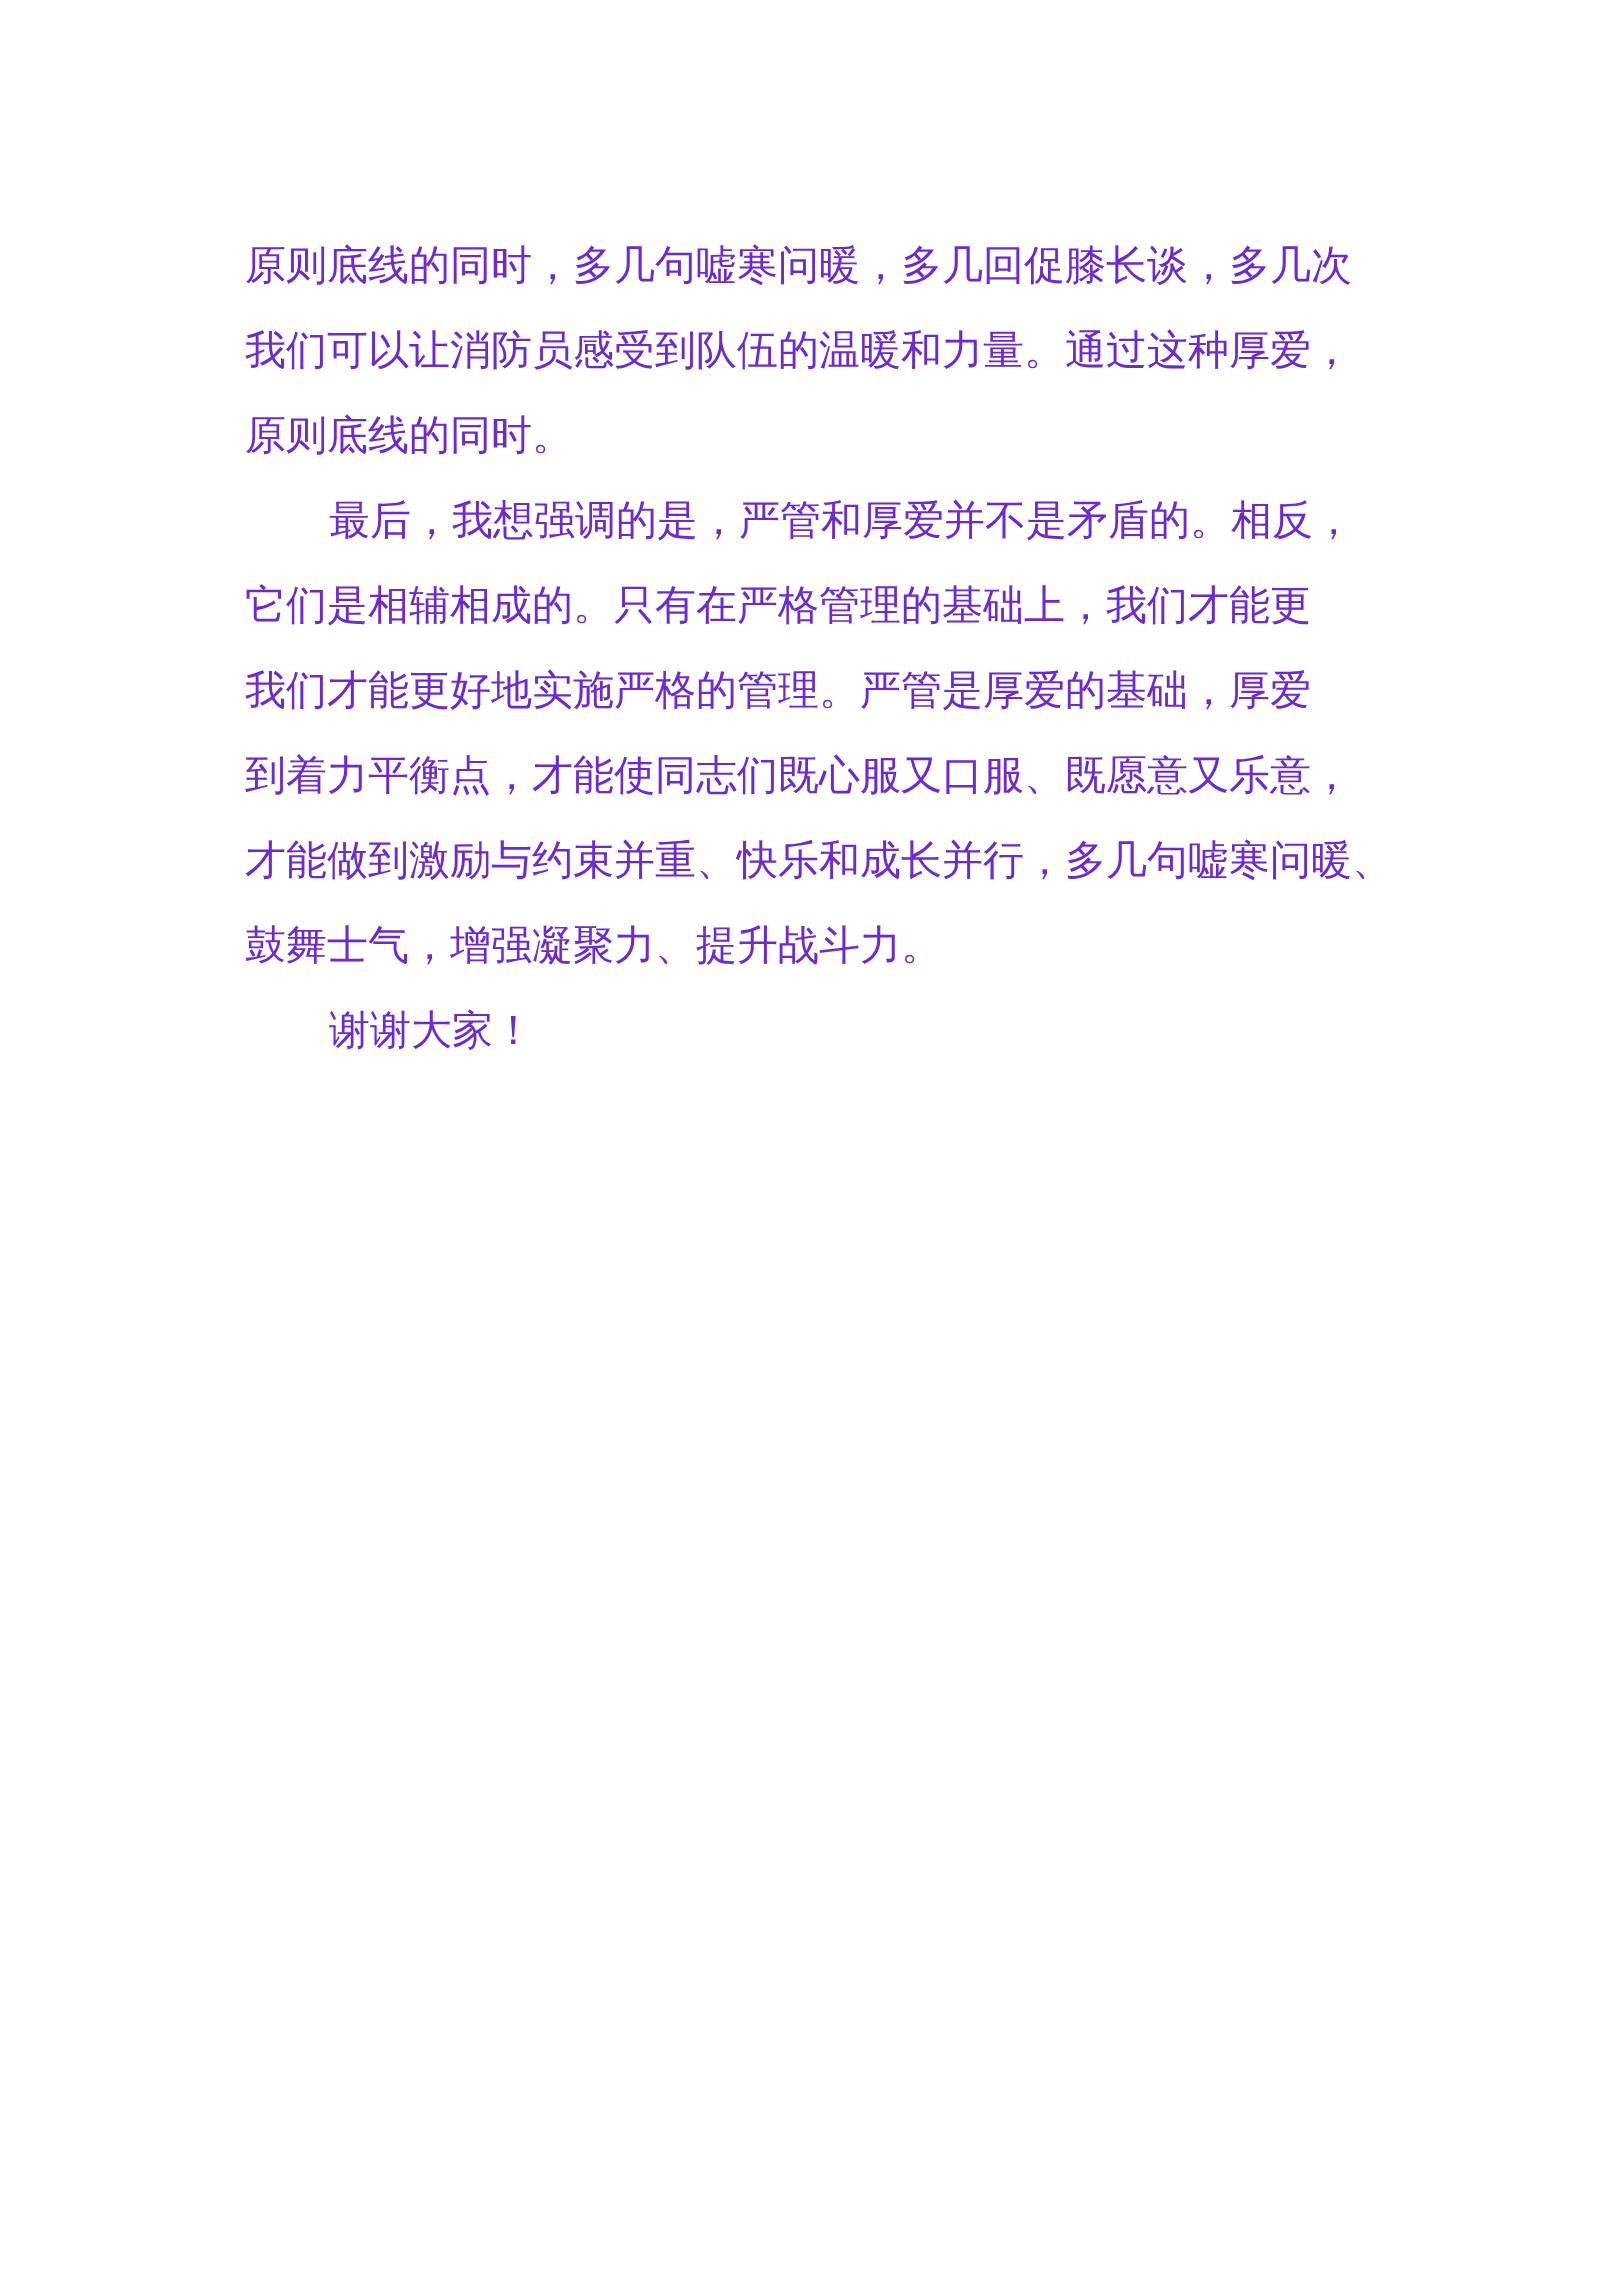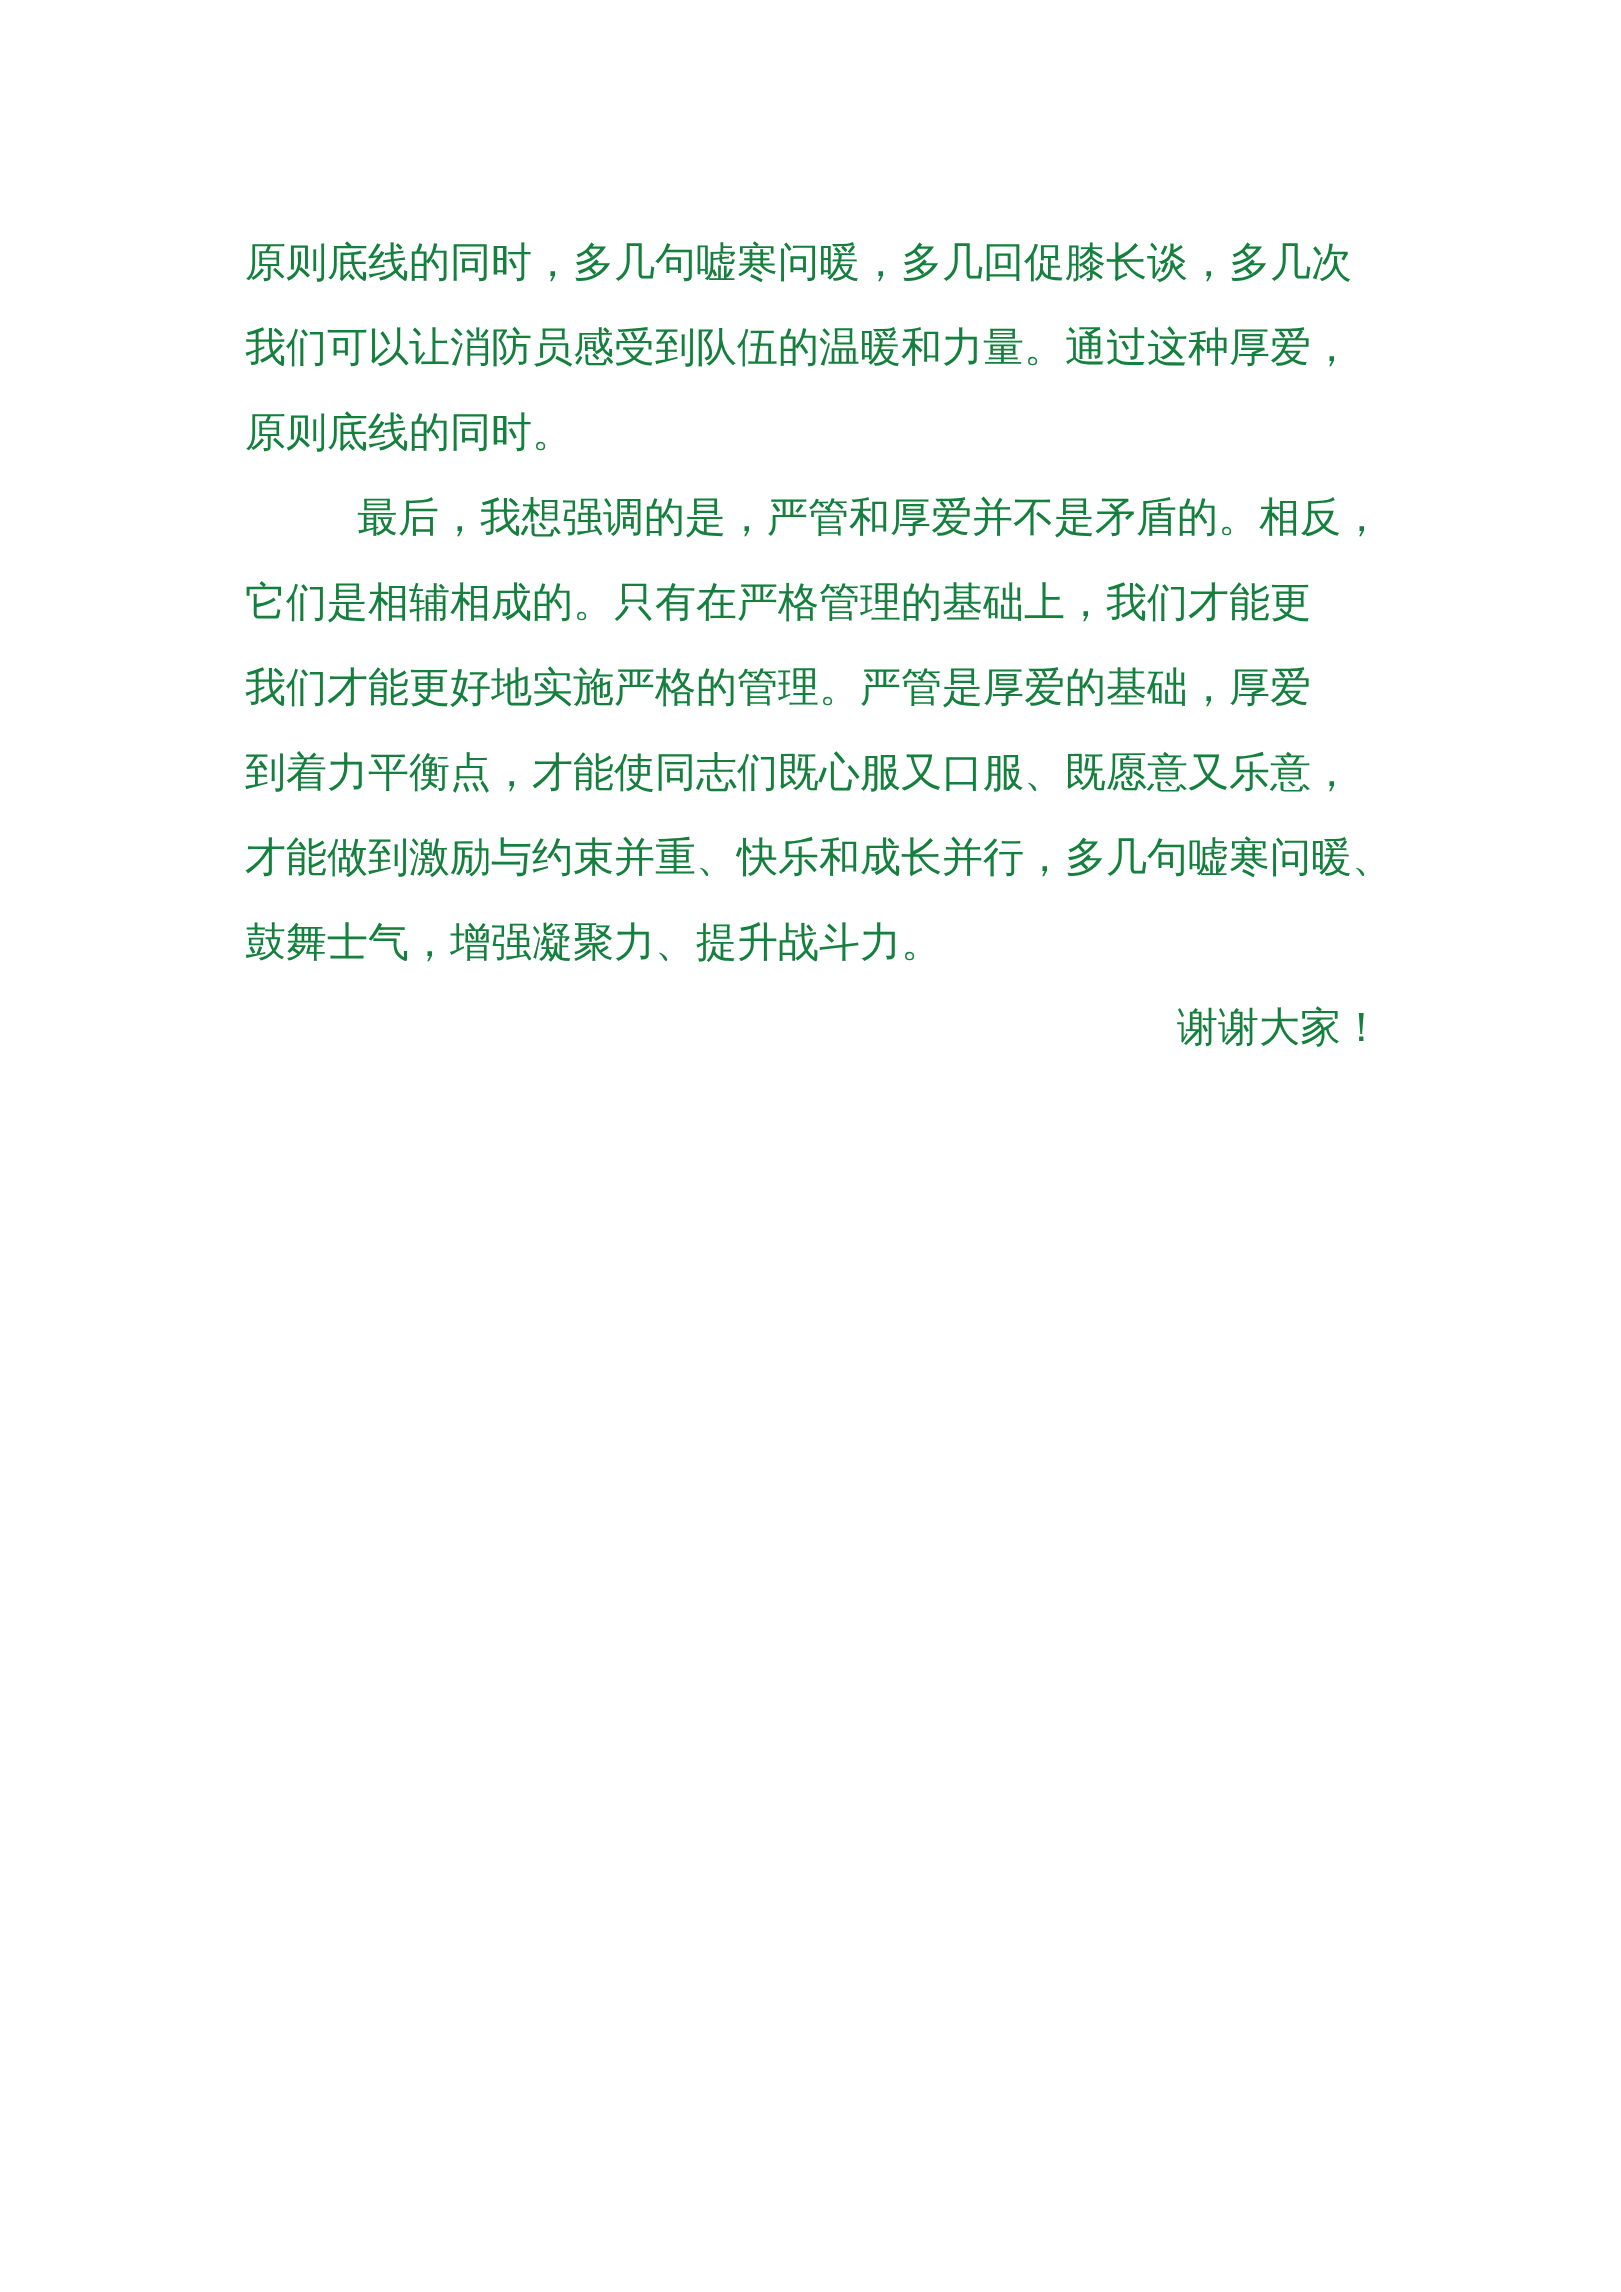--- a/index.html
+++ b/index.html
@@ -19,35 +19,34 @@
       top: 0;
       width: 1621px;
       height: 2293px;
       background: #ffffff;
     }
     .body-text {
       position: absolute;
       left: 245px;
       top: 223px;
       width: 1137px;
-      color: #15803d;
-      font-family: Liberation Mono, monospace;
+      color: #6d28d9;
+      font-family: Liberation Serif, serif;
       font-size: 41px;
       line-height: 85px;
       letter-spacing: 0px;
     }
     .line {
       display: block;
       white-space: nowrap;
       height: 85px;
       overflow: visible;
     }
     .line.indent {
       padding-left: 84px;
-      text-align: right;
     }
   </style>
 </head>
 <body>
 
 <div class="page">
   <div class="body-text">
 
     <div>
       <span class="line">原则底线的同时，多几句嘘寒问暖，多几回促膝长谈，多几次</span>

